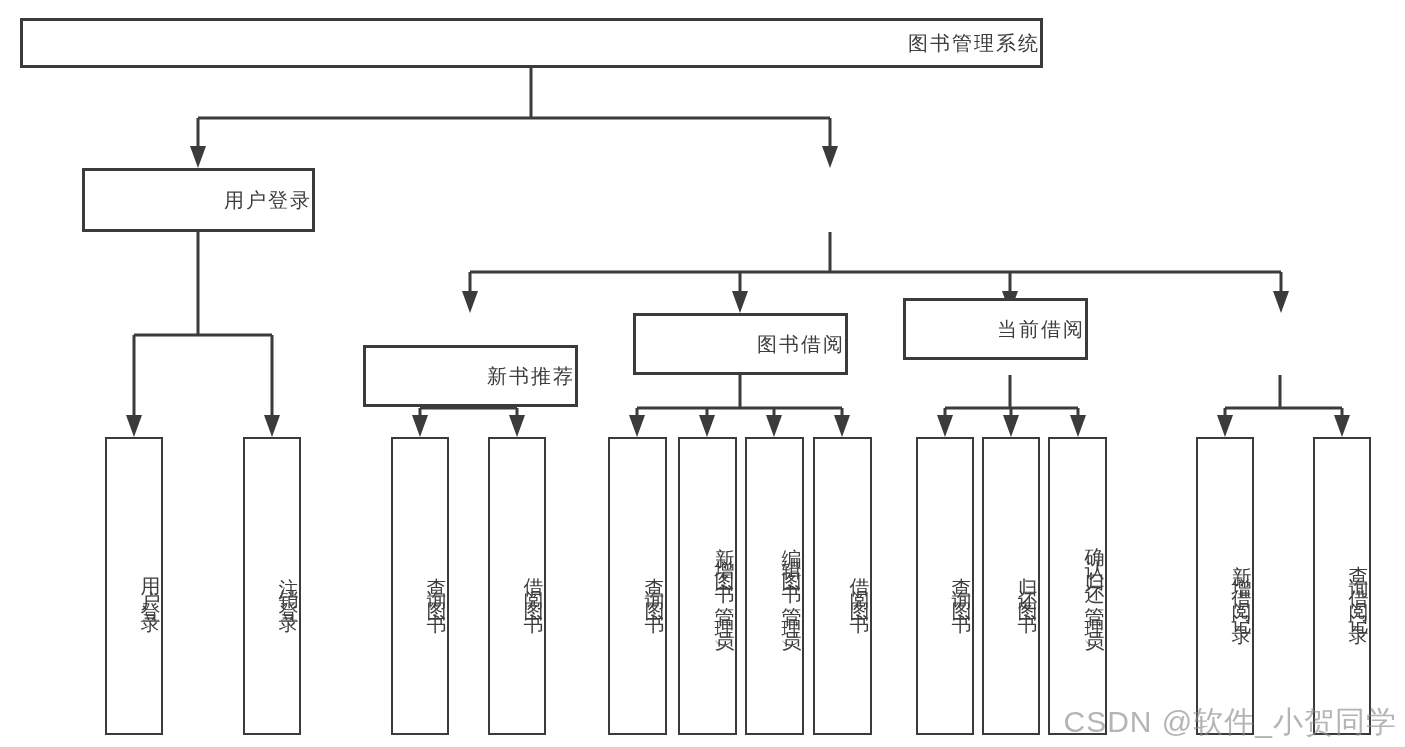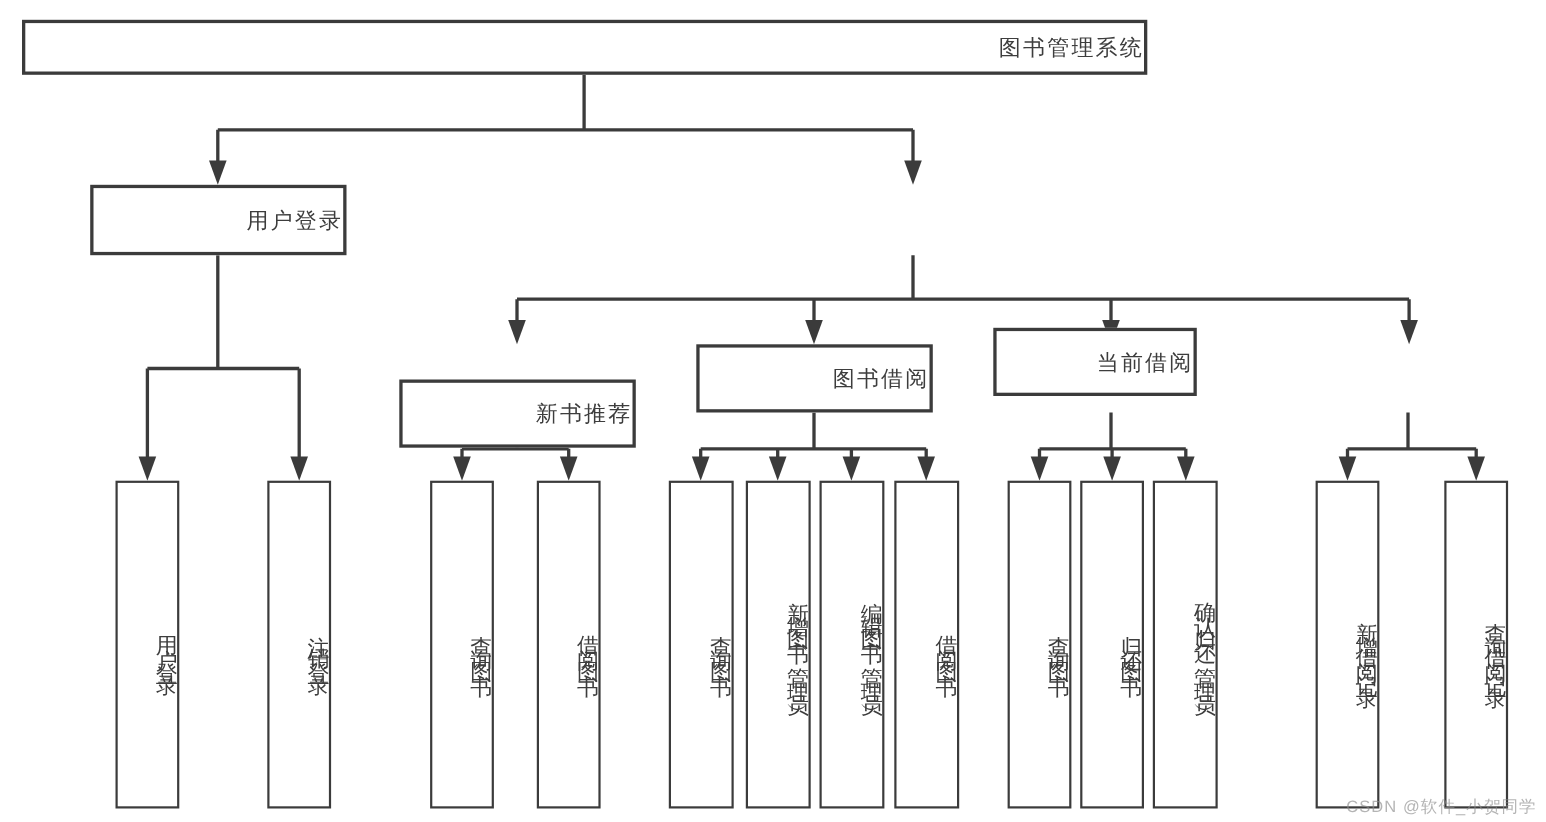--- a/index.html
+++ b/index.html
@@ -42,21 +42,21 @@
   .leaf .vlabel {
     writing-mode: vertical-rl;
     text-orientation: mixed;
     letter-spacing: 12px;
     line-height: 1;
   }
   .watermark {
     position: absolute;
     right: 8px;
     bottom: 4px;
-    font-size: 15px;
+    font-size: 30px;
     color: rgba(140, 140, 140, 0.65);
     letter-spacing: 1px;
     white-space: nowrap;
   }
 </style>
 </head>
 <body>
 
 <div class="canvas">
 

